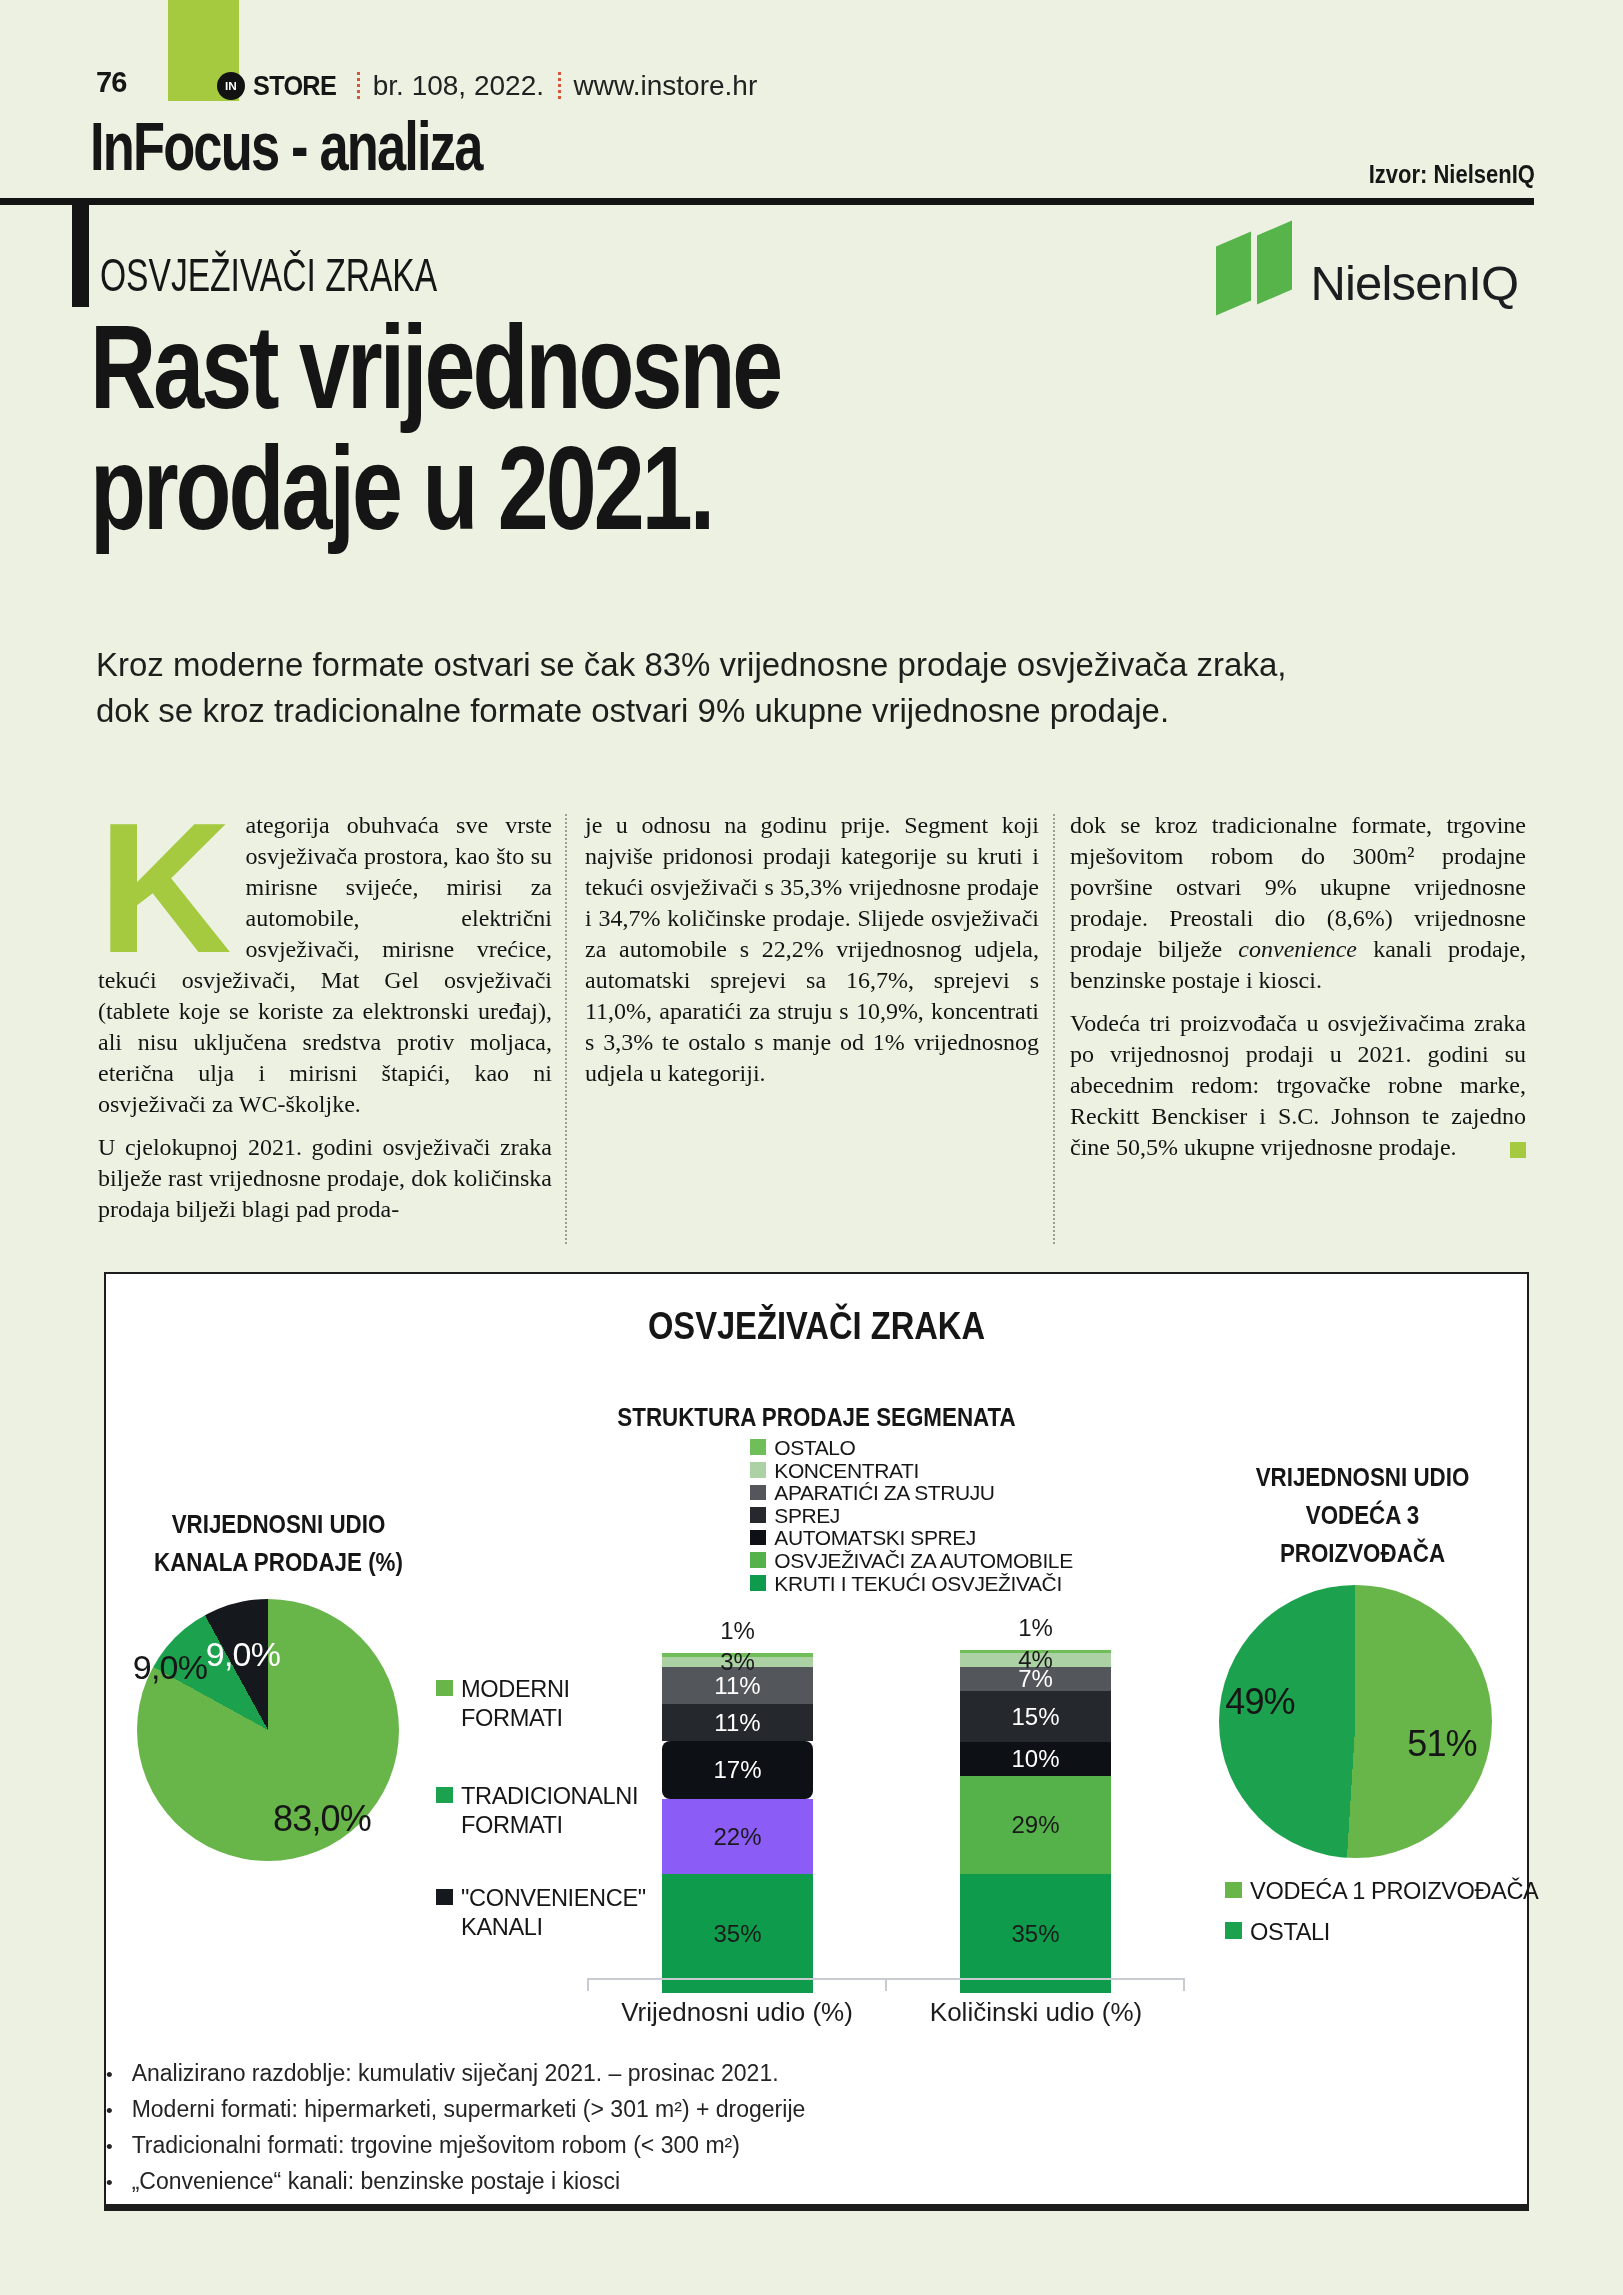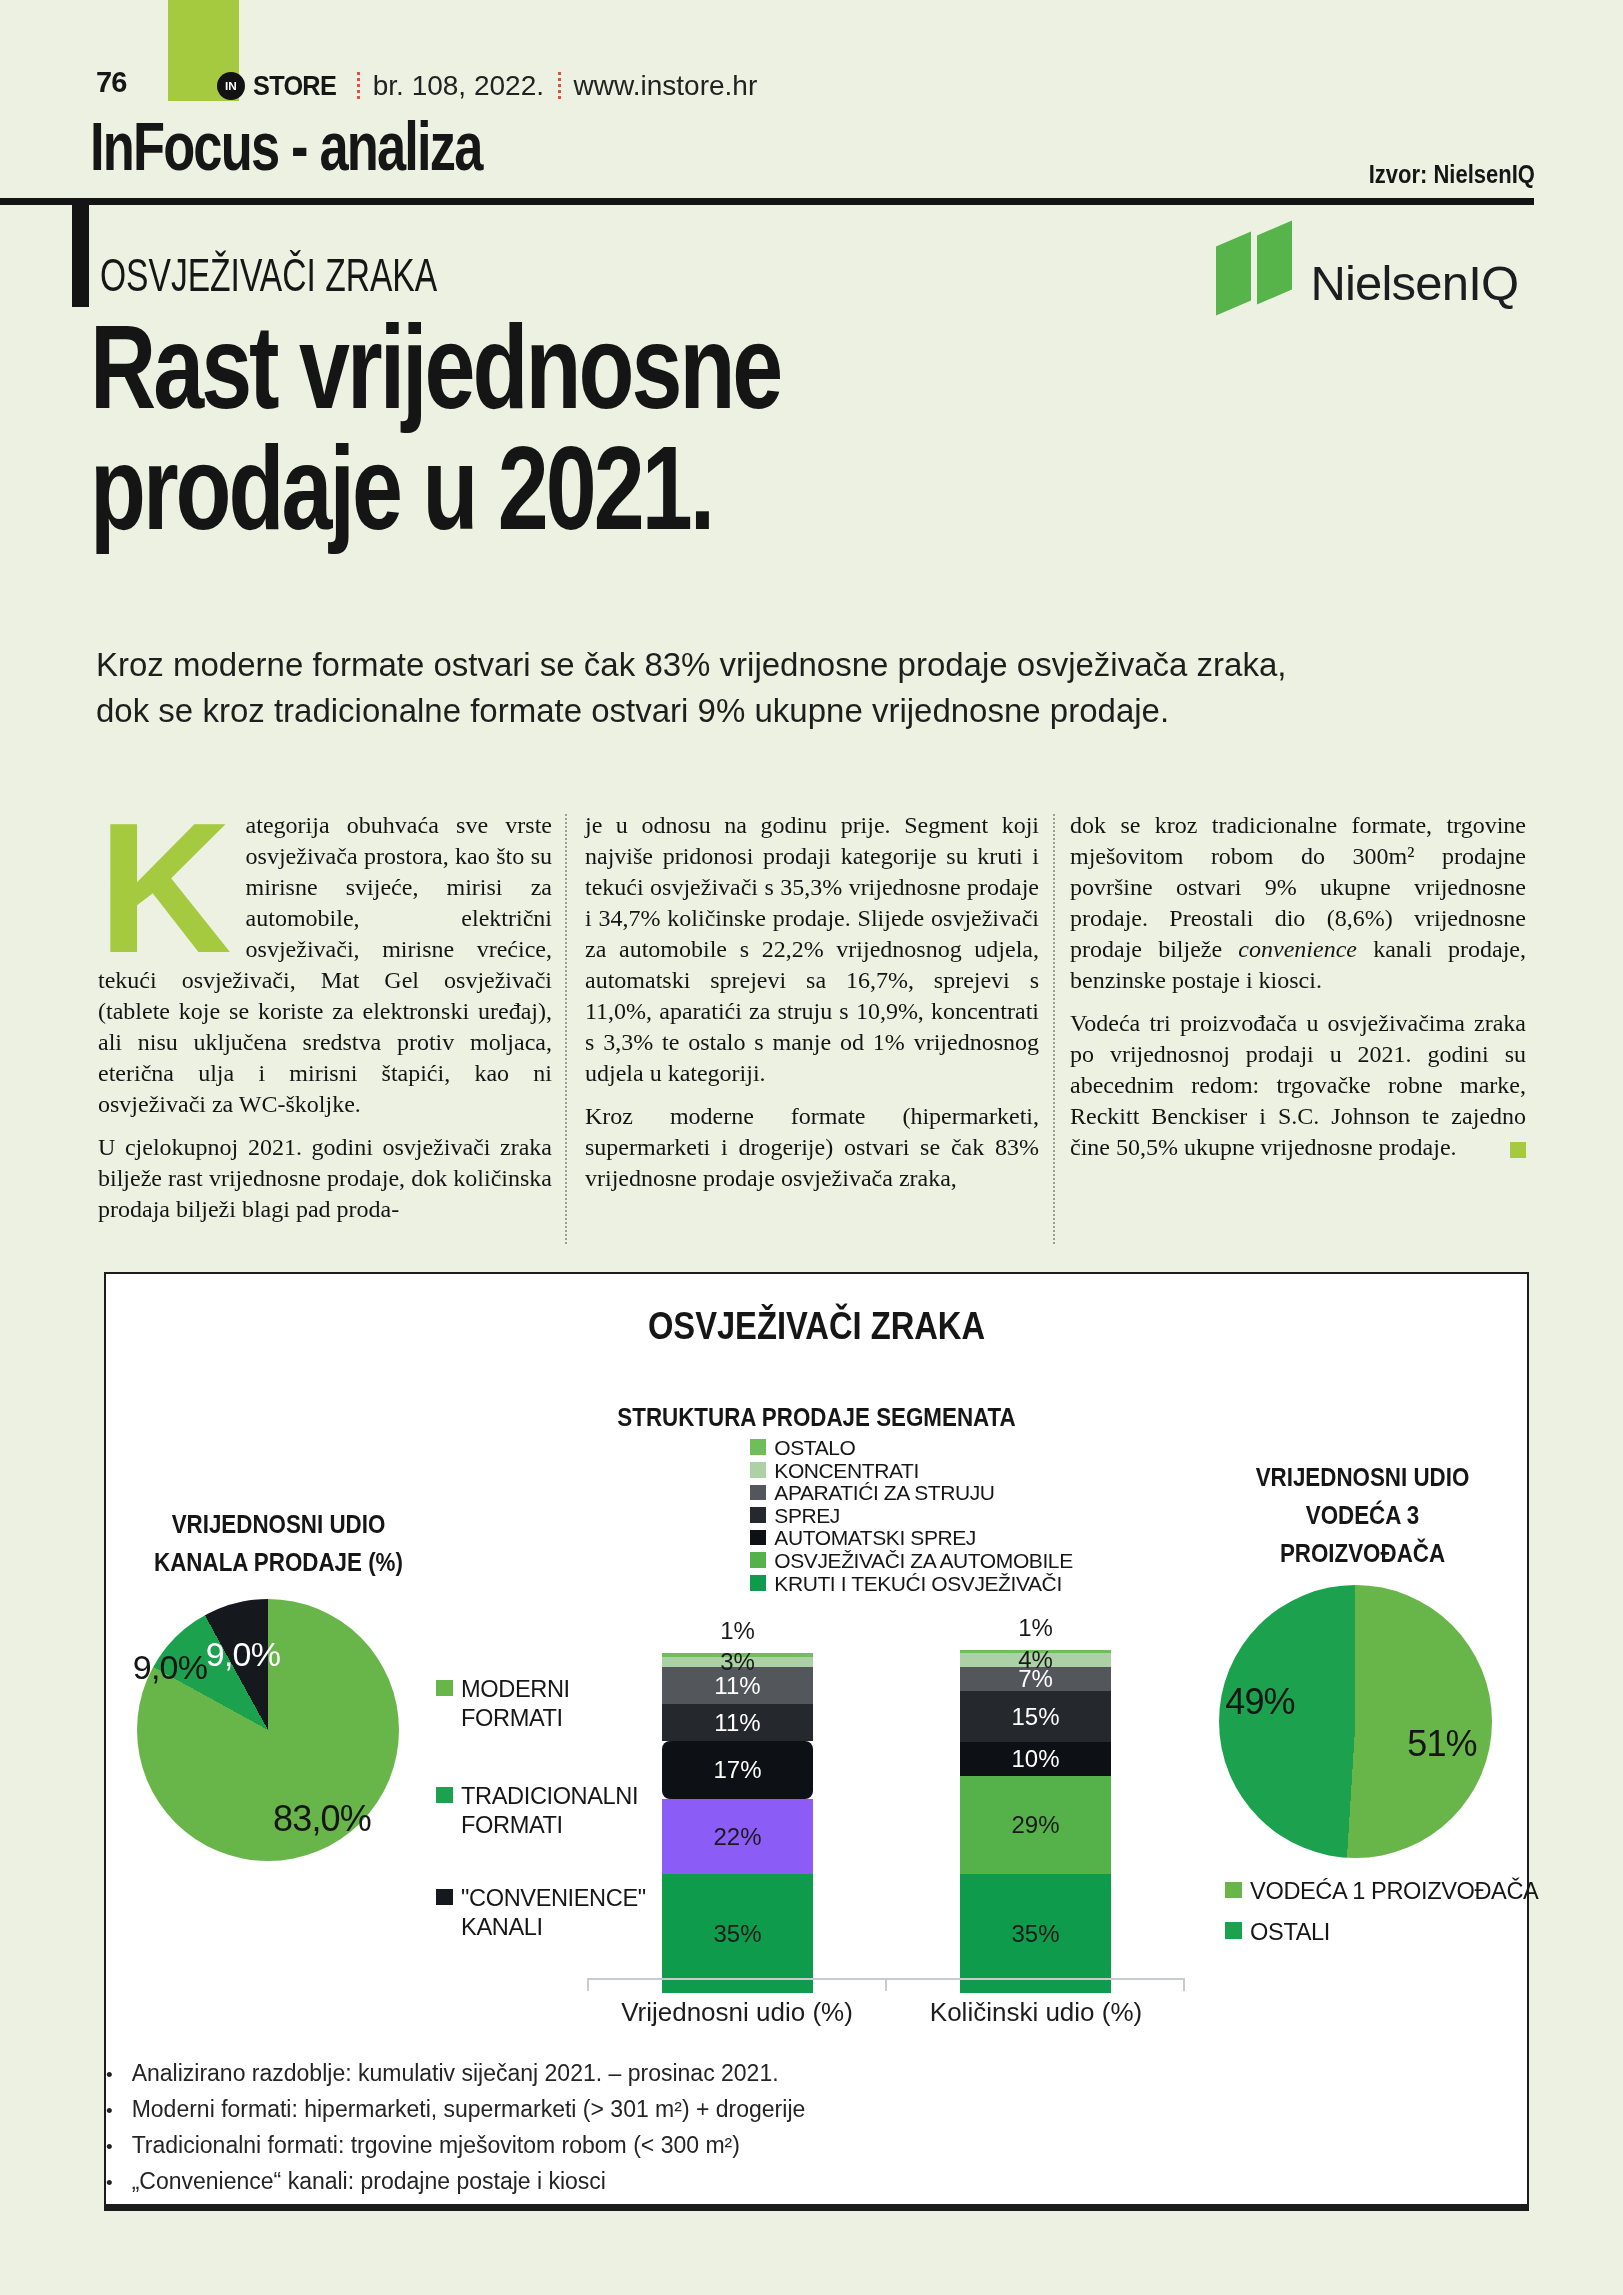--- a/index.html
+++ b/index.html
@@ -124,21 +124,20 @@
   <div>dok se kroz tradicionalne formate ostvari 9% ukupne vrijednosne prodaje.</div>
 </div>
 
 <div class="col" id="col1">
   <p><span class="dropcap">K</span><span>ategorija obuhvaća sve vrste osvježivača prostora, kao što su mirisne svijeće, mirisi za automobile, električni osvježivači, mirisne vrećice, tekući osvježivači, Mat Gel osvježivači (tablete koje se koriste za elektronski uređaj), ali nisu uključena sredstva protiv moljaca, eterična ulja i mirisni štapići, kao ni osvježivači za WC-školjke.</span></p>
   <p>U cjelokupnoj 2021. godini osvježivači zraka bilježe rast vrijednosne prodaje, dok količinska prodaja bilježi blagi pad proda-</p>
 </div>
 <div class="colsep" id="sep1"></div>
 <div class="col" id="col2">
   <p>je u odnosu na godinu prije. Segment koji najviše pridonosi prodaji kategorije su kruti i tekući osvježivači s 35,3% vrijednosne prodaje i 34,7% količinske prodaje. Slijede osvježivači za automobile s 22,2% vrijednosnog udjela, automatski sprejevi sa 16,7%, sprejevi s 11,0%, aparatići za struju s 10,9%, koncentrati s 3,3% te ostalo s manje od 1% vrijednosnog udjela u kategoriji.</p>
-  <p>Kroz moderne formate (hipermarketi, supermarketi i drogerije) ostvari se čak 83% vrijednosne prodaje osvježivača zraka,</p>
 </div>
 <div class="colsep" id="sep2"></div>
 <div class="col" id="col3">
   <p><span>dok se kroz tradicionalne formate, trgovine mješovitom robom do 300m² prodajne površine ostvari 9% ukupne vrijednosne prodaje. Preostali dio (8,6%) vrijednosne prodaje bilježe </span><span class="ital">convenience</span><span> kanali prodaje, benzinske postaje i kiosci.</span></p>
   <p><span>Vodeća tri proizvođača u osvježivačima zraka po vrijednosnoj prodaji u 2021. godini su abecednim redom: trgovačke robne marke, Reckitt Benckiser i S.C. Johnson te zajedno čine 50,5%  ukupne vrijednosne prodaje.</span><span class="end-mark"></span></p>
 </div>
 
 <div class="abs chart-box">
   <div class="box-title">OSVJEŽIVAČI ZRAKA</div>
 
@@ -265,16 +264,16 @@
       <div class="legend-item">
         <span class="legend-sq" style="background: rgb(28, 162, 78);"></span>
         <span class="legend-label">OSTALI</span>
       </div>
     </div>
 
   <div id="chart-notes">
       <div class="note-line"><span class="note-bullet">•</span><span>Analizirano razdoblje: kumulativ siječanj 2021. – prosinac 2021.</span></div>
       <div class="note-line"><span class="note-bullet">•</span><span>Moderni formati: hipermarketi, supermarketi (&gt; 301 m²) + drogerije</span></div>
       <div class="note-line"><span class="note-bullet">•</span><span>Tradicionalni formati: trgovine mješovitom robom (&lt; 300 m²)</span></div>
-      <div class="note-line"><span class="note-bullet">•</span><span>„Convenience“ kanali: prodajne postaje i kiosci</span></div>
+      <div class="note-line"><span class="note-bullet">•</span><span>„Convenience“ kanali: benzinske postaje i kiosci</span></div>
     </div>
 </div>
 
 
 </body></html>

